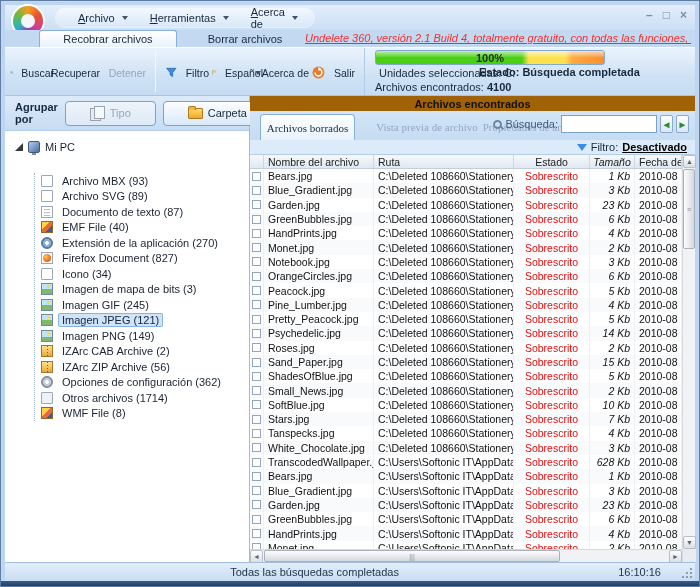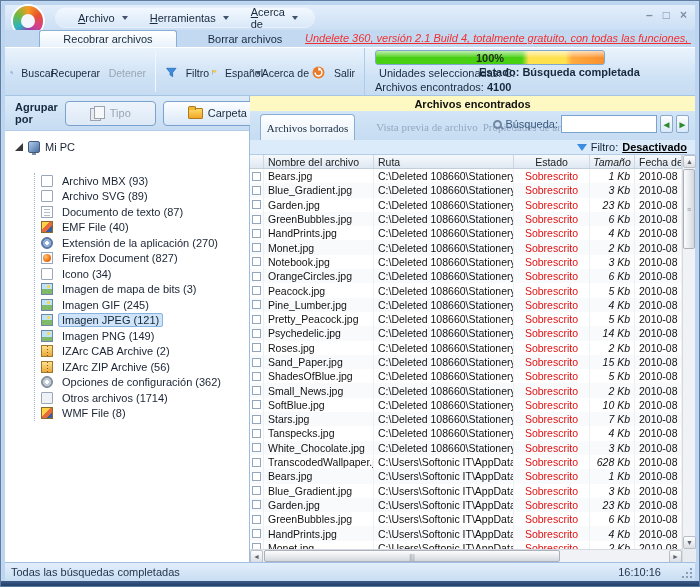--- a/index.html
+++ b/index.html
@@ -105,21 +105,21 @@
   .ic-pages { width:15px; height:14px; position:relative; display:inline-block; }
   .ic-pages::before,.ic-pages::after { content:""; position:absolute; width:9px; height:11px; background:#e8ebef; border:1px solid #9aa3ae; }
   .ic-pages::before { left:0; top:2px; } .ic-pages::after { left:4px; top:0; background:#f6f8fa; }
   .ic-folder { width:15px; height:11px; position:relative; display:inline-block;
     background:linear-gradient(#ffd968,#f0a828); border:1px solid #b07818; border-radius:1px; }
   .ic-folder::before { content:""; position:absolute; left:-1px; top:-3px; width:6px; height:3px;
     background:#f0b838; border:1px solid #b07818; border-bottom:none; border-radius:2px 2px 0 0; }
 
   
   .rightpanel { flex:1; display:flex; flex-direction:column; background:#dcebfa; min-width:0; }
-  .rp-title { height:15px; background:#fef9c3; font-size:11px; font-weight:bold; color:#111;
+  .rp-title { height:15px; background:#a16207; font-size:11px; font-weight:bold; color:#111;
     display:flex; align-items:center; justify-content:center; }
   .rp-tabs { position:relative; height:29px; background:linear-gradient(#d3e5f7,#c6dcf2); }
   .rp-tab { position:absolute; top:3px; height:26px; display:flex; align-items:center; justify-content:center; font-size:11px; cursor:pointer;font-family:Liberation Serif, serif; }
   .rp-tab.active { left:10px; width:95px; background:linear-gradient(#fdfeff,#e9f2fb);
     border:1px solid #8aafd4; border-bottom:none; border-radius:4px 4px 0 0; color:#17293e; }
   .rp-tab.t2 { left:118px; width:118px; color:#93a9c4; }
   .rp-tab.t3 { left:225px; width:118px; color:#93a9c4; }
   .searchbox { position:absolute; right:6px; top:4px; display:flex; align-items:center; gap:3px; }
   .search-label { font-size:11px; color:#3d5a7e; display:flex; align-items:center; gap:3px;padding-left:29px; }
   .mag { width:9px; height:9px; border:2px solid #6f87a3; border-radius:50%; position:relative; display:inline-block; }
@@ -162,21 +162,21 @@
   .hscroll { height:13px; background:#f0f2f5; border-top:1px solid #d5dae1; display:flex; flex:none; }
   .h-thumb { width:296px; margin:0 1px; background:linear-gradient(#fdfdfd,#d4d8de); border:1px solid #aab1bc; border-radius:2px;
     display:flex; align-items:center; justify-content:center; color:#8a919c; font-size:7px; cursor:grab; }
   .h-track { flex:1; }
   .corner { width:13px; height:13px; background:#e8ebef; flex:none; }
 
   
   .statusbar { position:absolute; left:4px; right:4px; bottom:5px; height:19px;
     background:linear-gradient(#e3eefb,#c8ddf2); border-top:1px solid #a0bedf;
     display:flex; align-items:center; font-size:11px; color:#24364e; padding:0 6px; }
-  .sb-text { flex:1; }
+  .sb-text { flex:1;text-align:center; }
   .sb-time { margin-right:28px; }
   .grip { position:absolute; right:2px; bottom:2px; width:12px; height:12px;
     background:
       radial-gradient(circle at 10px 10px,#8a9cb5 1px,transparent 1.4px),
       radial-gradient(circle at 6px 10px,#8a9cb5 1px,transparent 1.4px),
       radial-gradient(circle at 10px 6px,#8a9cb5 1px,transparent 1.4px),
       radial-gradient(circle at 2px 10px,#8a9cb5 1px,transparent 1.4px),
       radial-gradient(circle at 6px 6px,#8a9cb5 1px,transparent 1.4px),
       radial-gradient(circle at 10px 2px,#8a9cb5 1px,transparent 1.4px); }
 </style>

